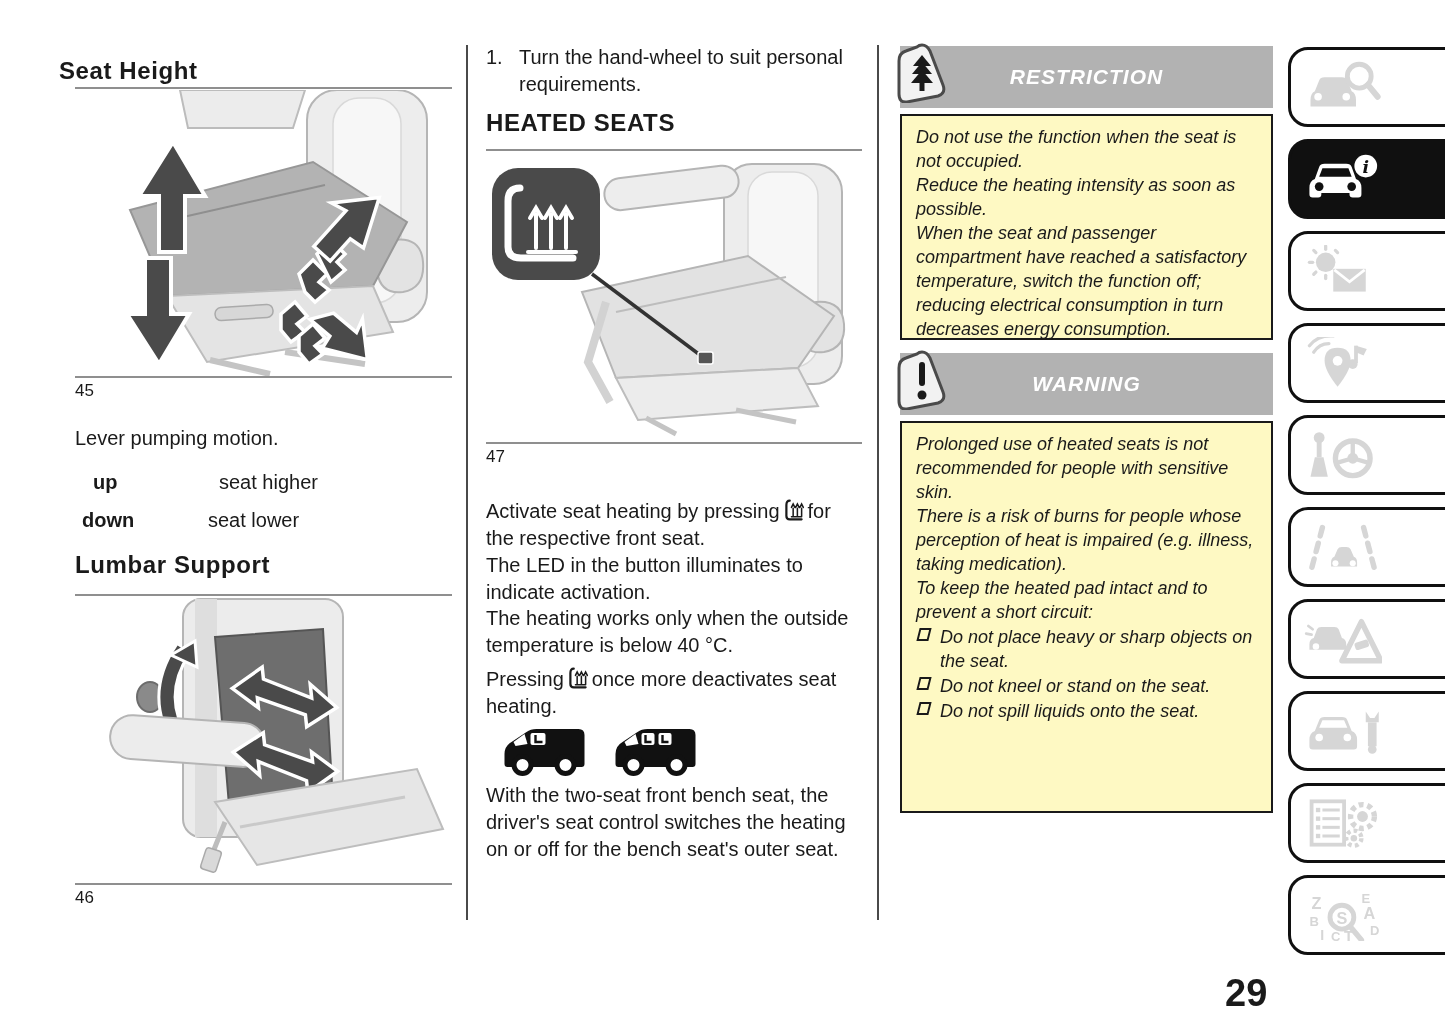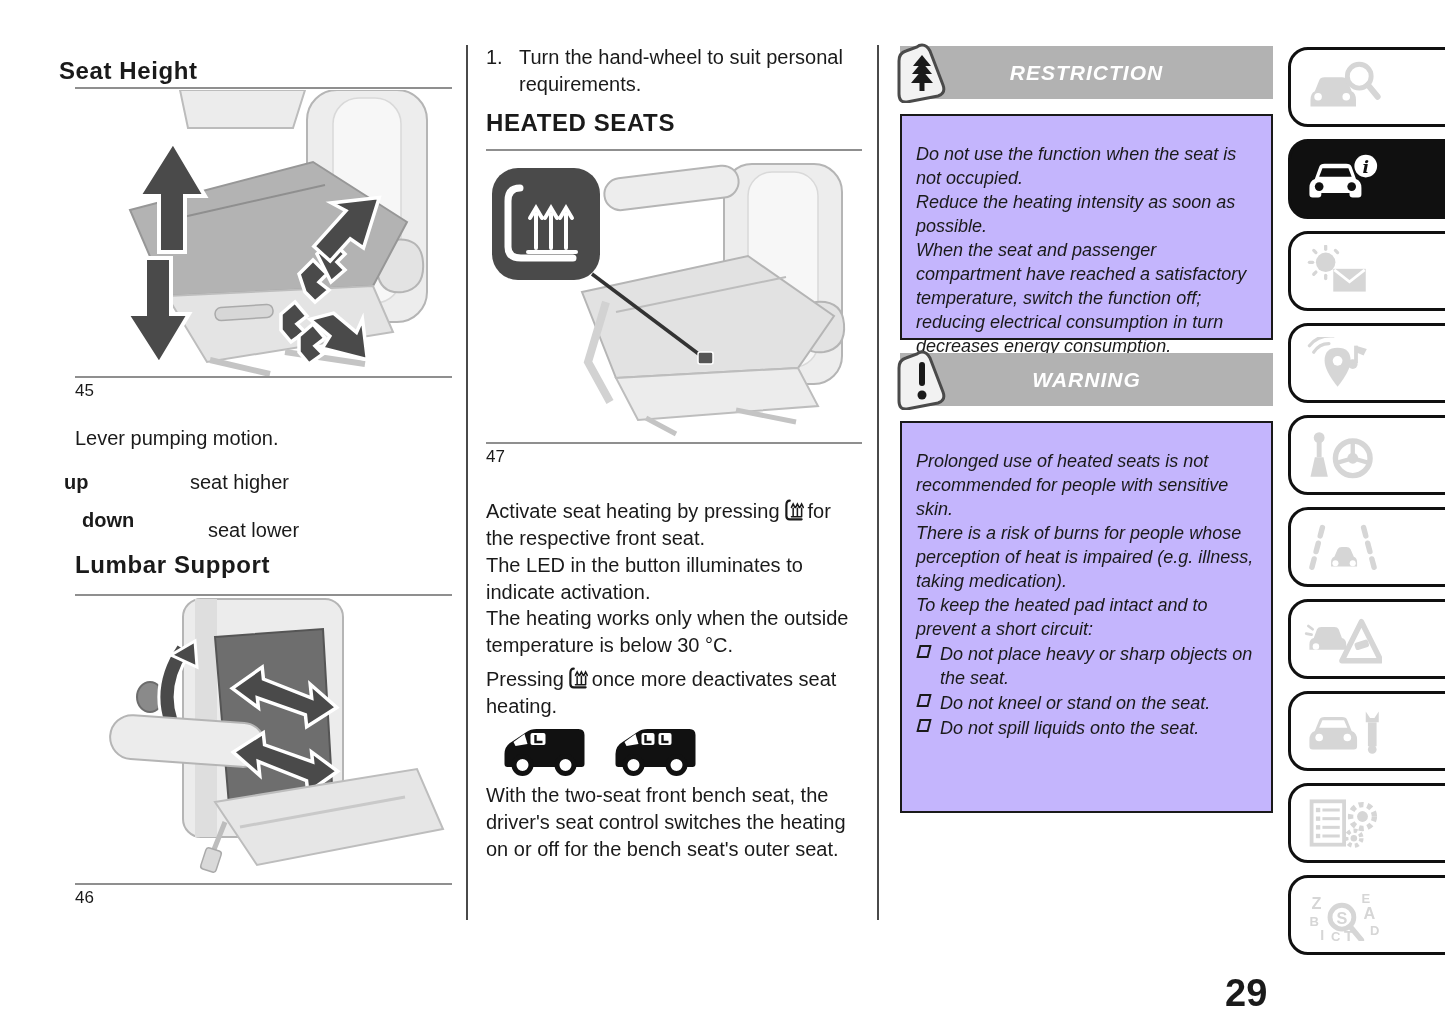--- a/index.html
+++ b/index.html
@@ -10,23 +10,23 @@
   .abs { position:absolute; }
   .sec-title { font-size:24px; font-weight:bold; letter-spacing:.6px; line-height:1.05; white-space:nowrap; }
   .rule { height:2px; background:#8f8f8f; }
   .vdiv { width:2px; background:#4a4a4a; }
   .cap { font-size:17px; color:#1a1a1a; }
   .body-text { font-size:20px; line-height:27px; }
   .step { display:flex; }
   .step-n { width:33px; flex:0 0 33px; }
   .def-label { font-weight:bold; font-size:20px; }
   .def-val { font-size:20px; }
-  .hdr-bar { background:#b2b2b2; height:53px; display:flex; align-items:center; justify-content:center; }
+  .hdr-bar { background:#b2b2b2; height:62px; display:flex; align-items:center; justify-content:center; }
   .hdr-title { color:#ffffff; font-weight:bold; font-style:italic; font-size:21px; letter-spacing:1px; }
-  .note-box { border:2px solid #1a1a1a; padding:26px 14px; box-sizing:border-box; background:#c4b5fd; }
+  .note-box { border:2px solid #1a1a1a; padding:9px 14px; box-sizing:border-box; background:#fef9c3; }
   .it-text { font-style:italic; font-size:18px; line-height:24px; }
   .bullet-row { display:flex; margin-top:1px; }
   .bullet-glyph { flex:0 0 12px; width:12px; height:13px; border:2.5px solid #1a1a1a; transform:skewX(-14deg); margin:3px 10px 0 2px; box-sizing:border-box; }
   .tab {
     position:absolute; left:1288px; width:176px; height:80px; box-sizing:border-box;
     border:3px solid #101010; border-radius:20px; background:#fff; color:#d6d6d6;
     display:flex; align-items:center; padding-left:13px;
   }
   .tab.active { background:#101010; color:#ffffff; }
   .page-num { font-size:38px; font-weight:bold; }
@@ -69,27 +69,27 @@
         <polygon points="224,246 238,234 250,248 240,256 248,264 234,274 224,262"></polygon>
         <polygon points="248,252 248,222 234,226 262,196 282,238 268,240 268,266" transform="rotate(130 260 240)"></polygon>
       </g>
     </svg>
   </figure>
   <div class="abs rule" style="left:75px; top:376px; width:377px;"></div>
   <div class="abs cap" style="left:75px; top:381px;">45</div>
 
   <div class="abs body-text" style="left:75px; top:425px; width:377px;">Lever pumping motion.</div>
 
-  <div class="abs" style="left:64px; top:471px; width:370px;">
+  <div class="abs" style="left:93px; top:471px; width:370px;">
     <span class="def-label">up</span>
     <span class="def-val abs" style="left:126px; top:0;">seat higher</span>
   </div>
   <div class="abs" style="left:82px; top:509px; width:370px;">
     <span class="def-label">down</span>
-    <span class="def-val abs" style="left:126px; top:10px;">seat lower</span>
+    <span class="def-val abs" style="left:126px; top:0;">seat lower</span>
   </div>
 
   <div class="abs sec-title" style="left:75px; top:552px;">Lumbar Support</div>
   <div class="abs rule" style="left:75px; top:594px; width:377px;"></div>
 
   <figure class="abs" style="left:75px; top:597px;">
     <svg width="377" height="285" viewBox="0 0 377 285">
       <rect x="108" y="2" width="160" height="238" rx="18" fill="#ececec" stroke="#b5b5b5" stroke-width="2"></rect>
       <rect x="120" y="2" width="22" height="238" fill="#dedede"></rect>
       <polygon points="140,40 248,32 258,205 155,220" fill="#6e6e6e" stroke="#555" stroke-width="2"></polygon>
@@ -154,21 +154,21 @@
     <span>Activate seat heating by pressing</span><svg class="inline-ico" width="22" height="24" viewBox="0 0 26 28">
         <g stroke="#1a1a1a" fill="none" stroke-linecap="round">
           <path d="M8,3 q-4,0 -4,5 v13 q0,4 4,4 h14" stroke-width="2.6"></path>
           <path d="M10,22 h12" stroke-width="1.8"></path>
           <path d="M12,21 v-9 M17,21 v-9 M22,21 v-9" stroke-width="1.8"></path>
           <path d="M10,11 l2,-4 2,4 M15,11 l2,-4 2,4 M20,11 l2,-4 2,4" stroke-width="1.8"></path>
         </g>
       </svg><span>for the respective front seat.</span>
   </div>
   <div class="abs body-text" style="left:486px; top:552px; width:378px;">The LED in the button illuminates to indicate activation.</div>
-  <div class="abs body-text" style="left:486px; top:605px; width:378px;">The heating works only when the outside temperature is below 30 °C.</div>
+  <div class="abs body-text" style="left:486px; top:605px; width:378px;">The heating works only when the outside temperature is below 40 °C.</div>
   <div class="abs body-text" style="left:486px; top:666px; width:378px;">
     <span>Pressing</span><svg class="inline-ico" width="22" height="24" viewBox="0 0 26 28">
         <g stroke="#1a1a1a" fill="none" stroke-linecap="round">
           <path d="M8,3 q-4,0 -4,5 v13 q0,4 4,4 h14" stroke-width="2.6"></path>
           <path d="M10,22 h12" stroke-width="1.8"></path>
           <path d="M12,21 v-9 M17,21 v-9 M22,21 v-9" stroke-width="1.8"></path>
           <path d="M10,11 l2,-4 2,4 M15,11 l2,-4 2,4 M20,11 l2,-4 2,4" stroke-width="1.8"></path>
         </g>
       </svg><span>once more deactivates seat heating.</span>
   </div>

